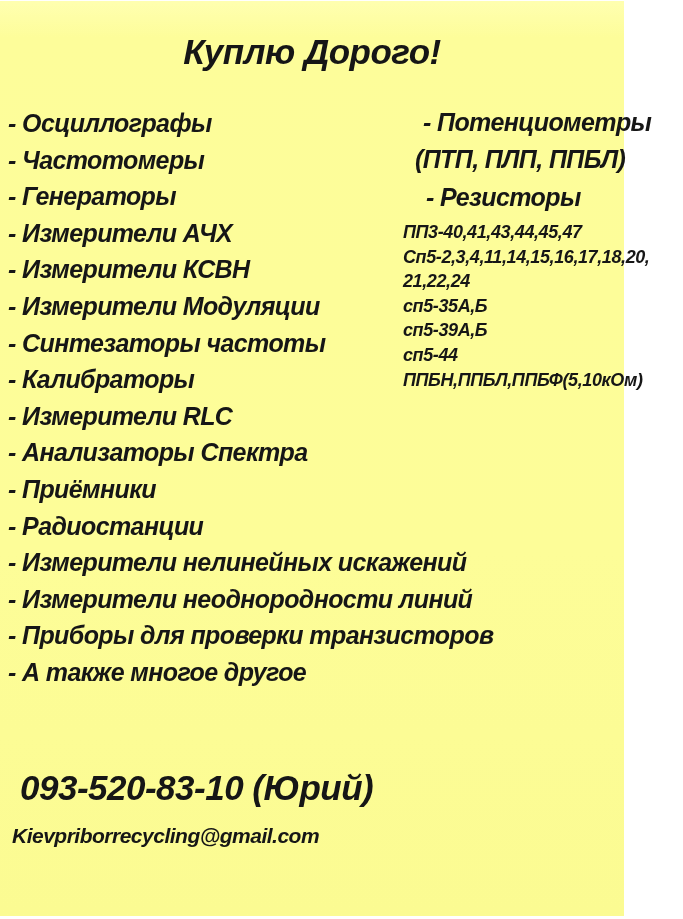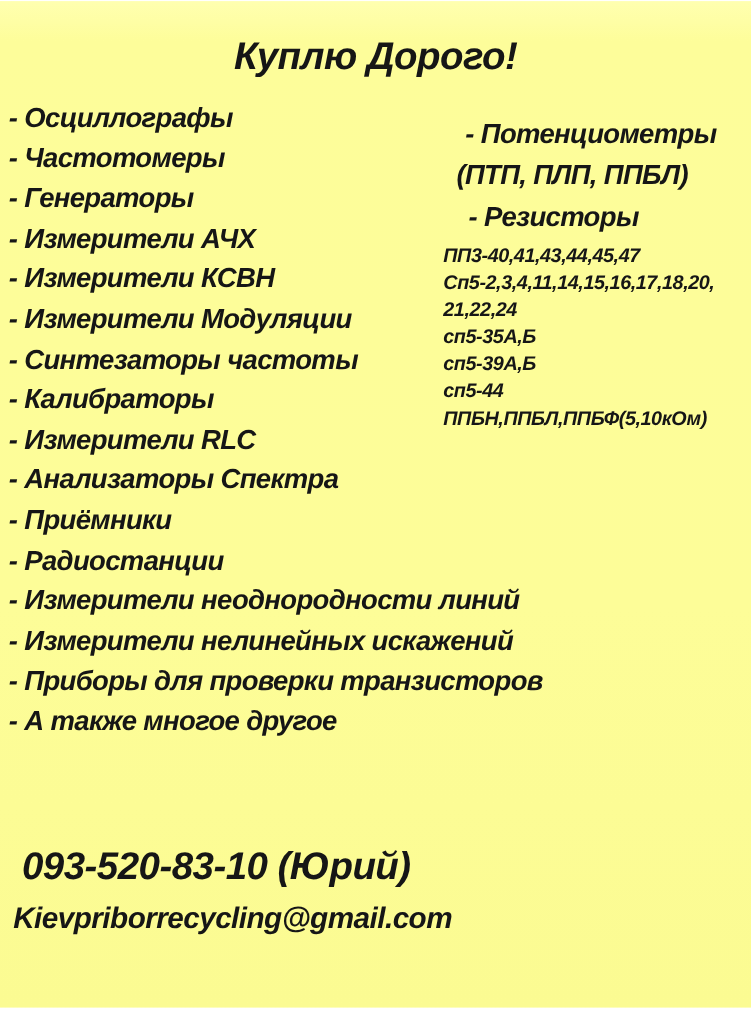--- a/index.html
+++ b/index.html
@@ -11,40 +11,40 @@
     position: relative;
     width: 683px;
     height: 919px;
     overflow: hidden;
     font-family: "Liberation Sans", "DejaVu Sans", sans-serif;
   }
   .flyer {
     position: absolute;
     top: 1px;
     left: 0;
-    width: 683px;
+    width: 624px;
     height: 915px;
     background: linear-gradient(180deg, #ffffb0 0%, #fdfd9a 4%, #fdfd98 60%, #fbfb92 100%);
     color: #161616;
     font-weight: bold;
     font-style: italic;
   }
   .title {
     position: absolute;
     top: 31px;
     left: 0;
     width: 100%;
     text-align: center;
     font-size: 35px;
     letter-spacing: -0.5px;
     white-space: nowrap;
   }
   .left-list {
     position: absolute;
-    top: 88px;
+    top: 104px;
     left: 8px;
   }
   .left-list .item {
     font-size: 25px;
     line-height: 36.6px;
     letter-spacing: -0.6px;
     white-space: nowrap;
   }
   .right-col {
     position: absolute;
@@ -89,21 +89,21 @@
     left: 12px;
   }
   .contact .phone {
     padding-left: 8px;
     font-size: 35px;
     line-height: 48px;
     letter-spacing: -0.5px;
     white-space: nowrap;
   }
   .contact .email {
-    font-size: 27px;
+    font-size: 21px;
     line-height: 47px;
     letter-spacing: -0.5px;
     white-space: nowrap;
   }
 </style>
 </head>
 <body>
 
 <div class="stage">
   <div class="flyer">
@@ -116,22 +116,22 @@
       <div class="item">- Генераторы</div>
       <div class="item">- Измерители АЧХ</div>
       <div class="item">- Измерители КСВН</div>
       <div class="item">- Измерители Модуляции</div>
       <div class="item">- Синтезаторы частоты</div>
       <div class="item">- Калибраторы</div>
       <div class="item">- Измерители RLC</div>
       <div class="item">- Анализаторы Спектра</div>
       <div class="item">- Приёмники</div>
       <div class="item">- Радиостанции</div>
+      <div class="item">- Измерители нелинейных искажений</div>
       <div class="item">- Измерители неоднородности линий</div>
-      <div class="item">- Измерители нелинейных искажений</div>
       <div class="item">- Приборы для проверки транзисторов</div>
       <div class="item">- А также многое другое</div>
     </div>
 
     <div class="right-col">
       <div class="r-head1">- Потенциометры</div>
       <div class="r-sub">(ПТП, ПЛП, ППБЛ)</div>
       <div class="r-head2">- Резисторы</div>
       <div class="models">
         <div class="model">ПП3-40,41,43,44,45,47</div>

